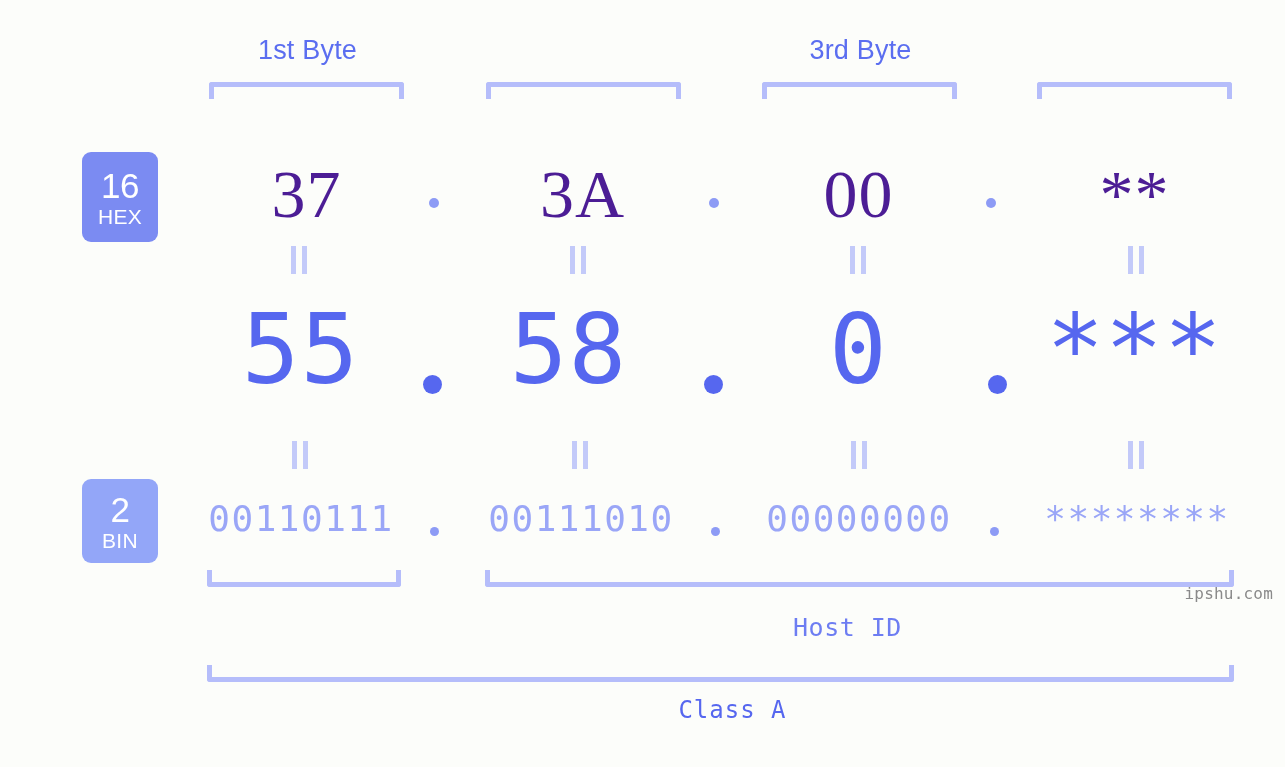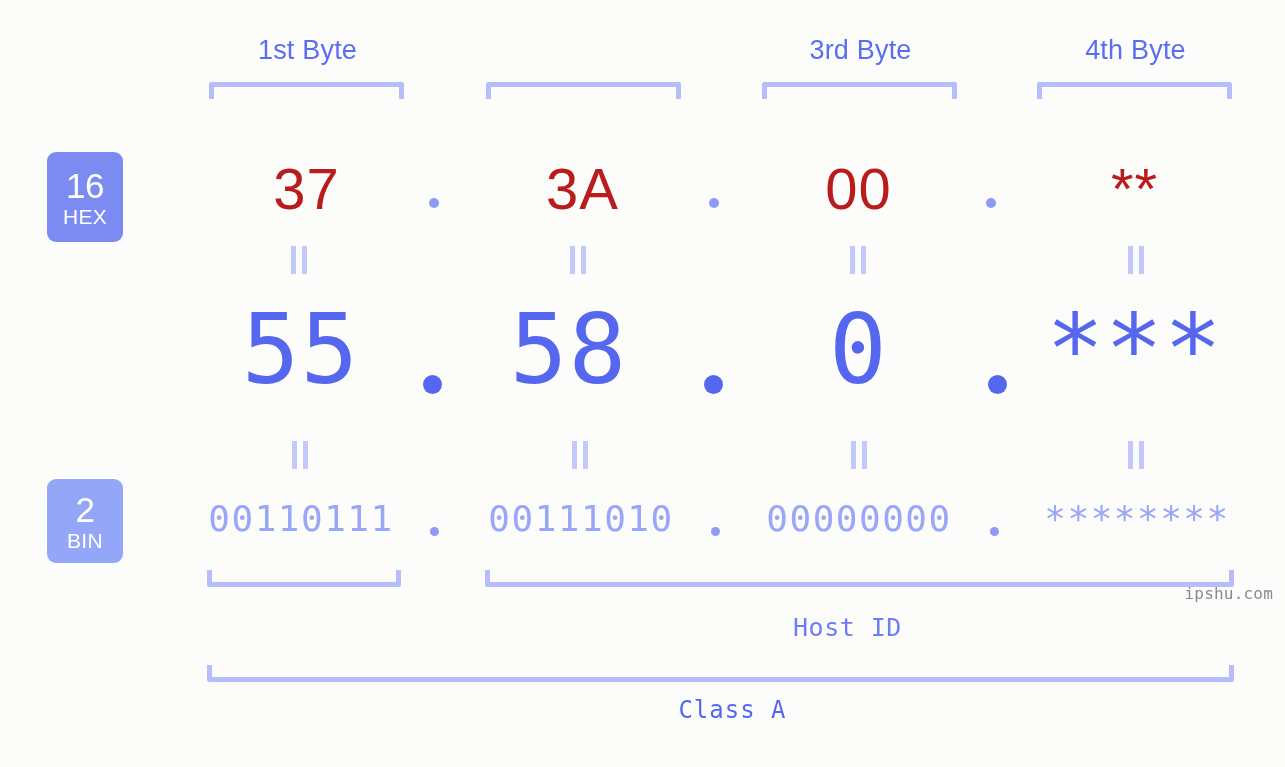--- a/index.html
+++ b/index.html
@@ -55,20 +55,21 @@
   .badge {
     position: absolute;
     box-sizing: border-box;
     border-radius: 9px;
     color: #ffffff;
     display: flex;
     flex-direction: column;
     align-items: center;
     justify-content: center;
     line-height: 1;
+    margin-left: 35px;
   }
   .badge .num {
     font-size: 35px;
     font-weight: 400;
     letter-spacing: -0.5px;
   }
   .badge .abbr {
     font-size: 21px;
     font-weight: 400;
     margin-top: 3px;
@@ -76,23 +77,23 @@
   }
 
   
   .cell {
     position: absolute;
     text-align: center;
     white-space: nowrap;
     color: #8d9bf5;
   }
   .row-hex .cell {
-    font-family: Liberation Sans, sans-serif;
-    font-size: 58px;
-    color: #b91c1c;
+    font-family: Liberation Serif, serif;
+    font-size: 68px;
+    color: #4c1d95;
     letter-spacing: 1px;
   }
   .row-dec .cell {
     font-family: "DejaVu Sans Mono", monospace;
     font-size: 96px;
     color: #5667ef;
     letter-spacing: 1px;
   }
   .row-bin .cell {
     font-family: "DejaVu Sans Mono", monospace;
@@ -159,21 +160,20 @@
     letter-spacing: 0.2px;
   }
 </style>
 </head>
 <body>
 
 <div id="canvas">
 
   <div class="byte-label" style="left:195px; top:35px; width:225px;">1st Byte</div>
   <div class="byte-label" style="left:748px; top:35px; width:225px;">3rd Byte</div>
-  <div class="byte-label" style="left:1023px; top:35px; width:225px;">4th Byte</div>
 
   <div class="bracket down" style="left:209px; top:82px; width:195px;"></div>
   <div class="bracket down" style="left:486px; top:82px; width:195px;"></div>
   <div class="bracket down" style="left:762px; top:82px; width:195px;"></div>
   <div class="bracket down" style="left:1037px; top:82px; width:195px;"></div>
 
   <div class="badge" style="left:47px; top:152px; width:76px; height:90px; background:#7b8bf2;">
     <span class="num">16</span>
     <span class="abbr">HEX</span>
   </div>

